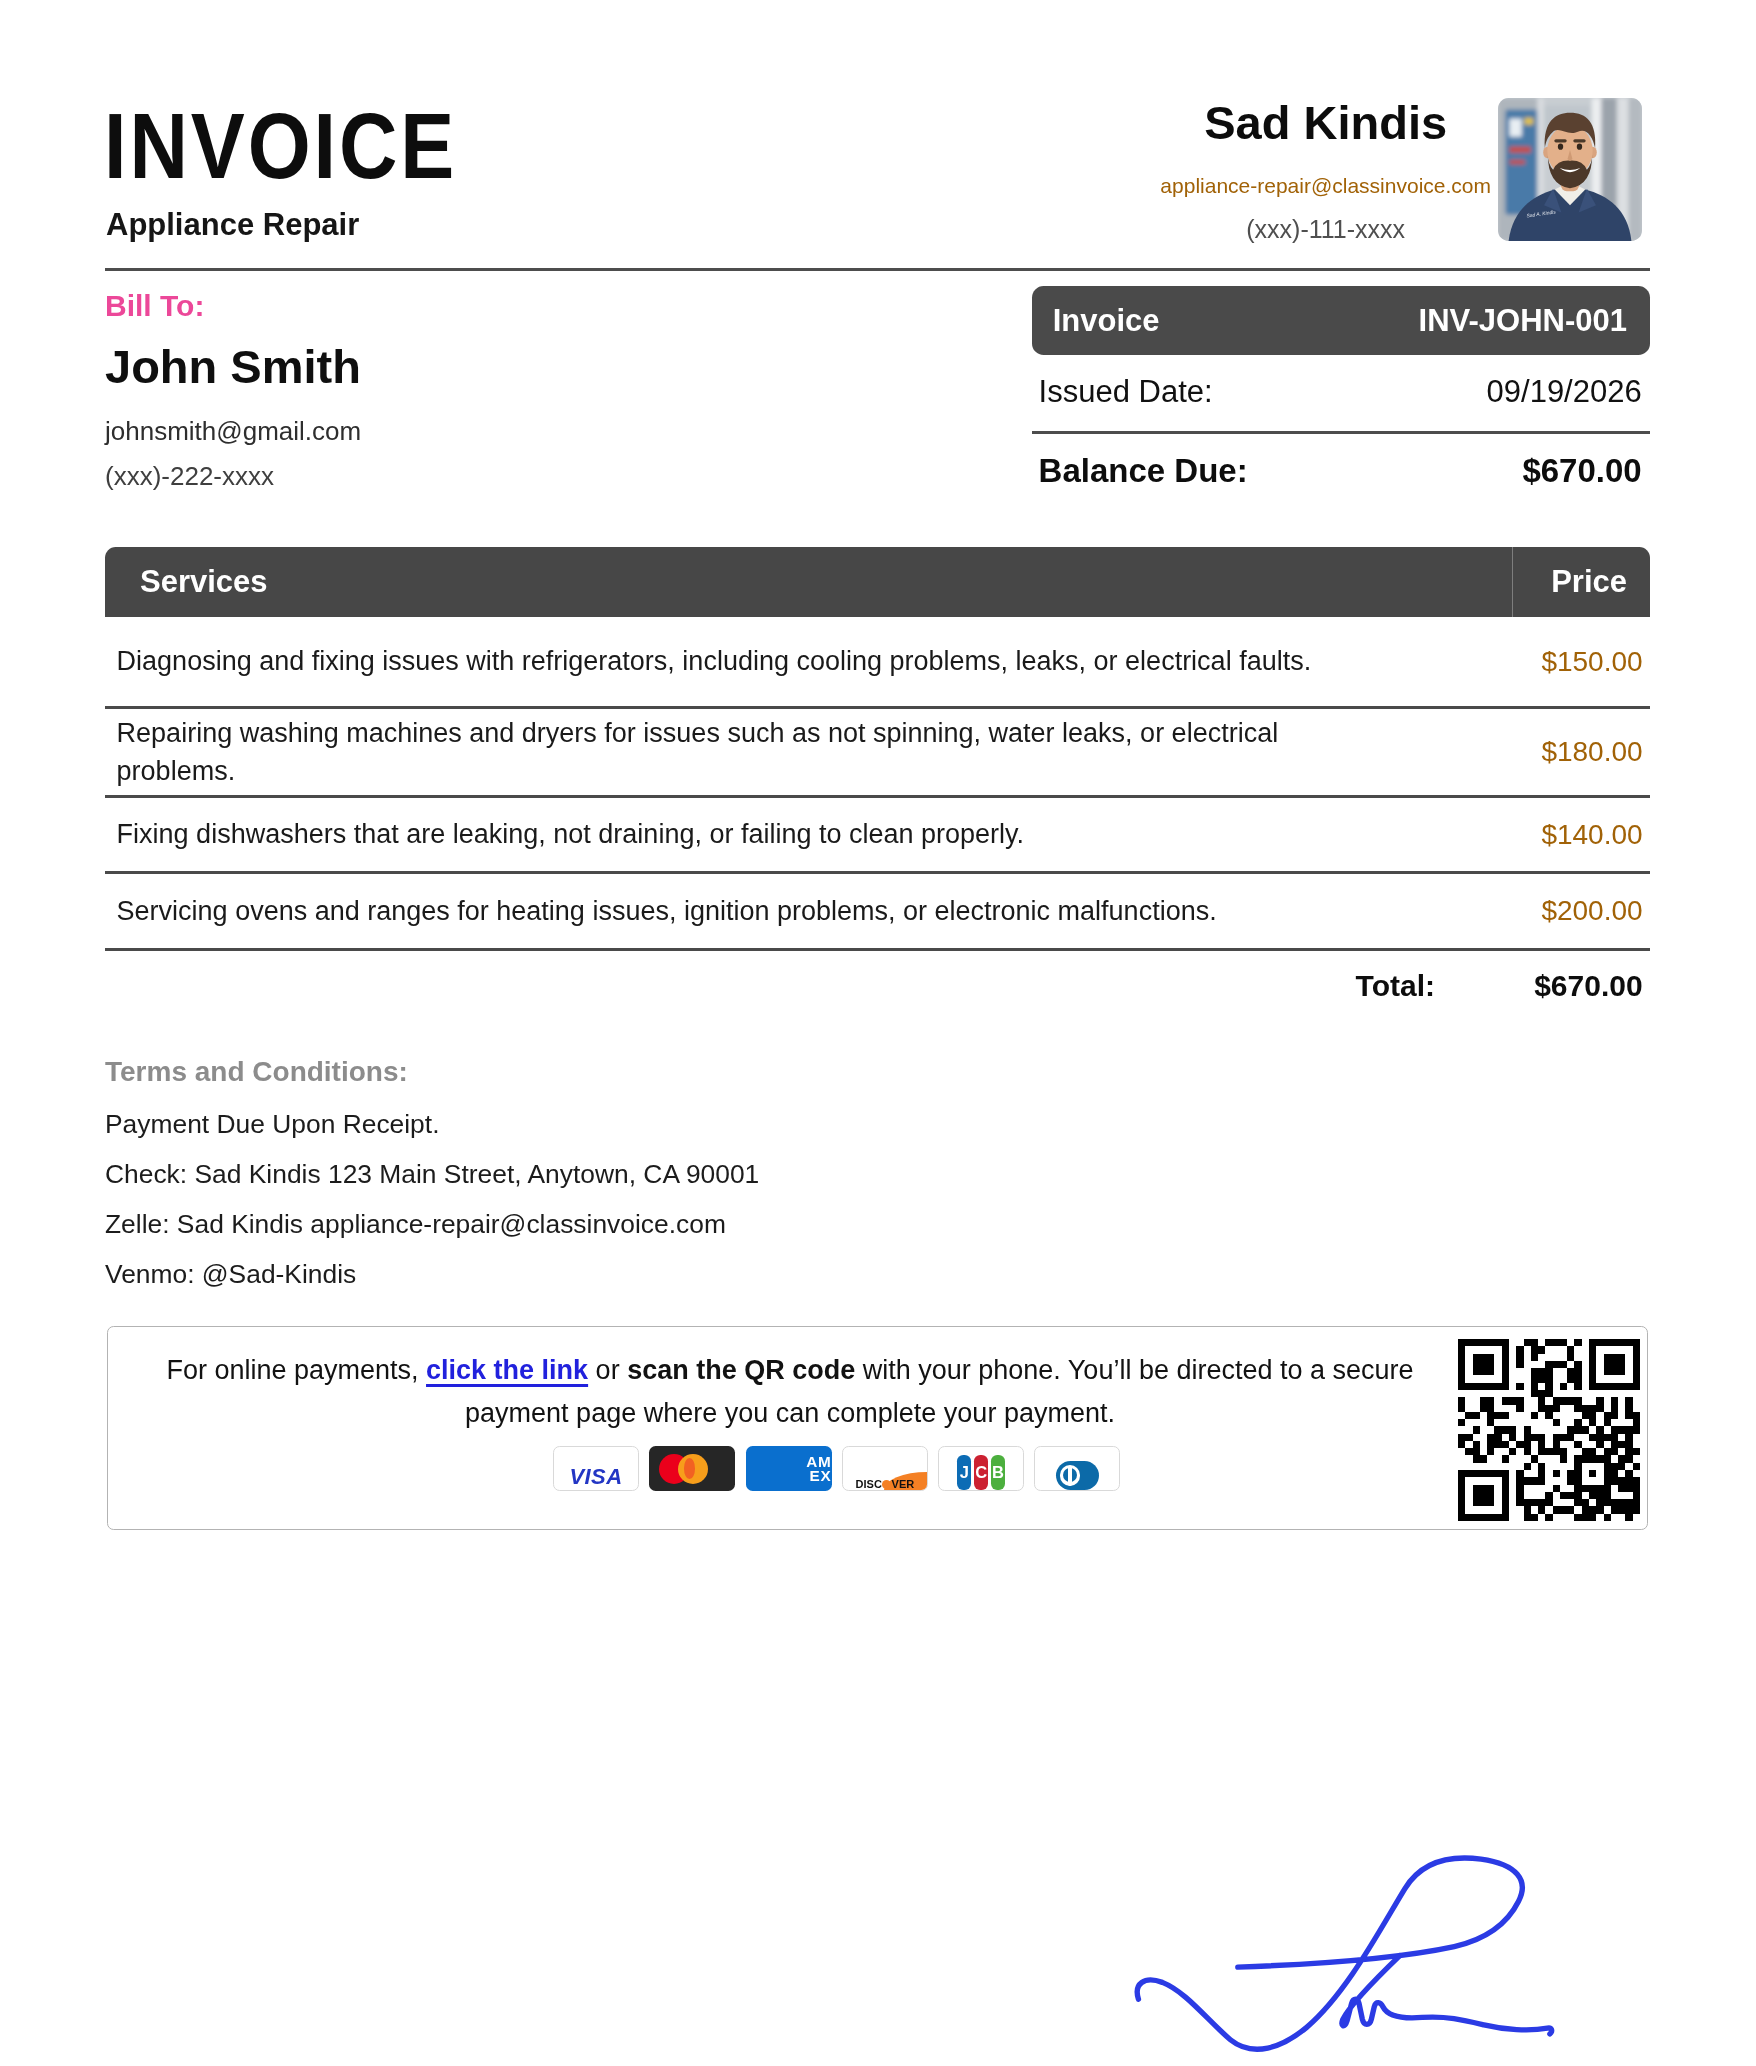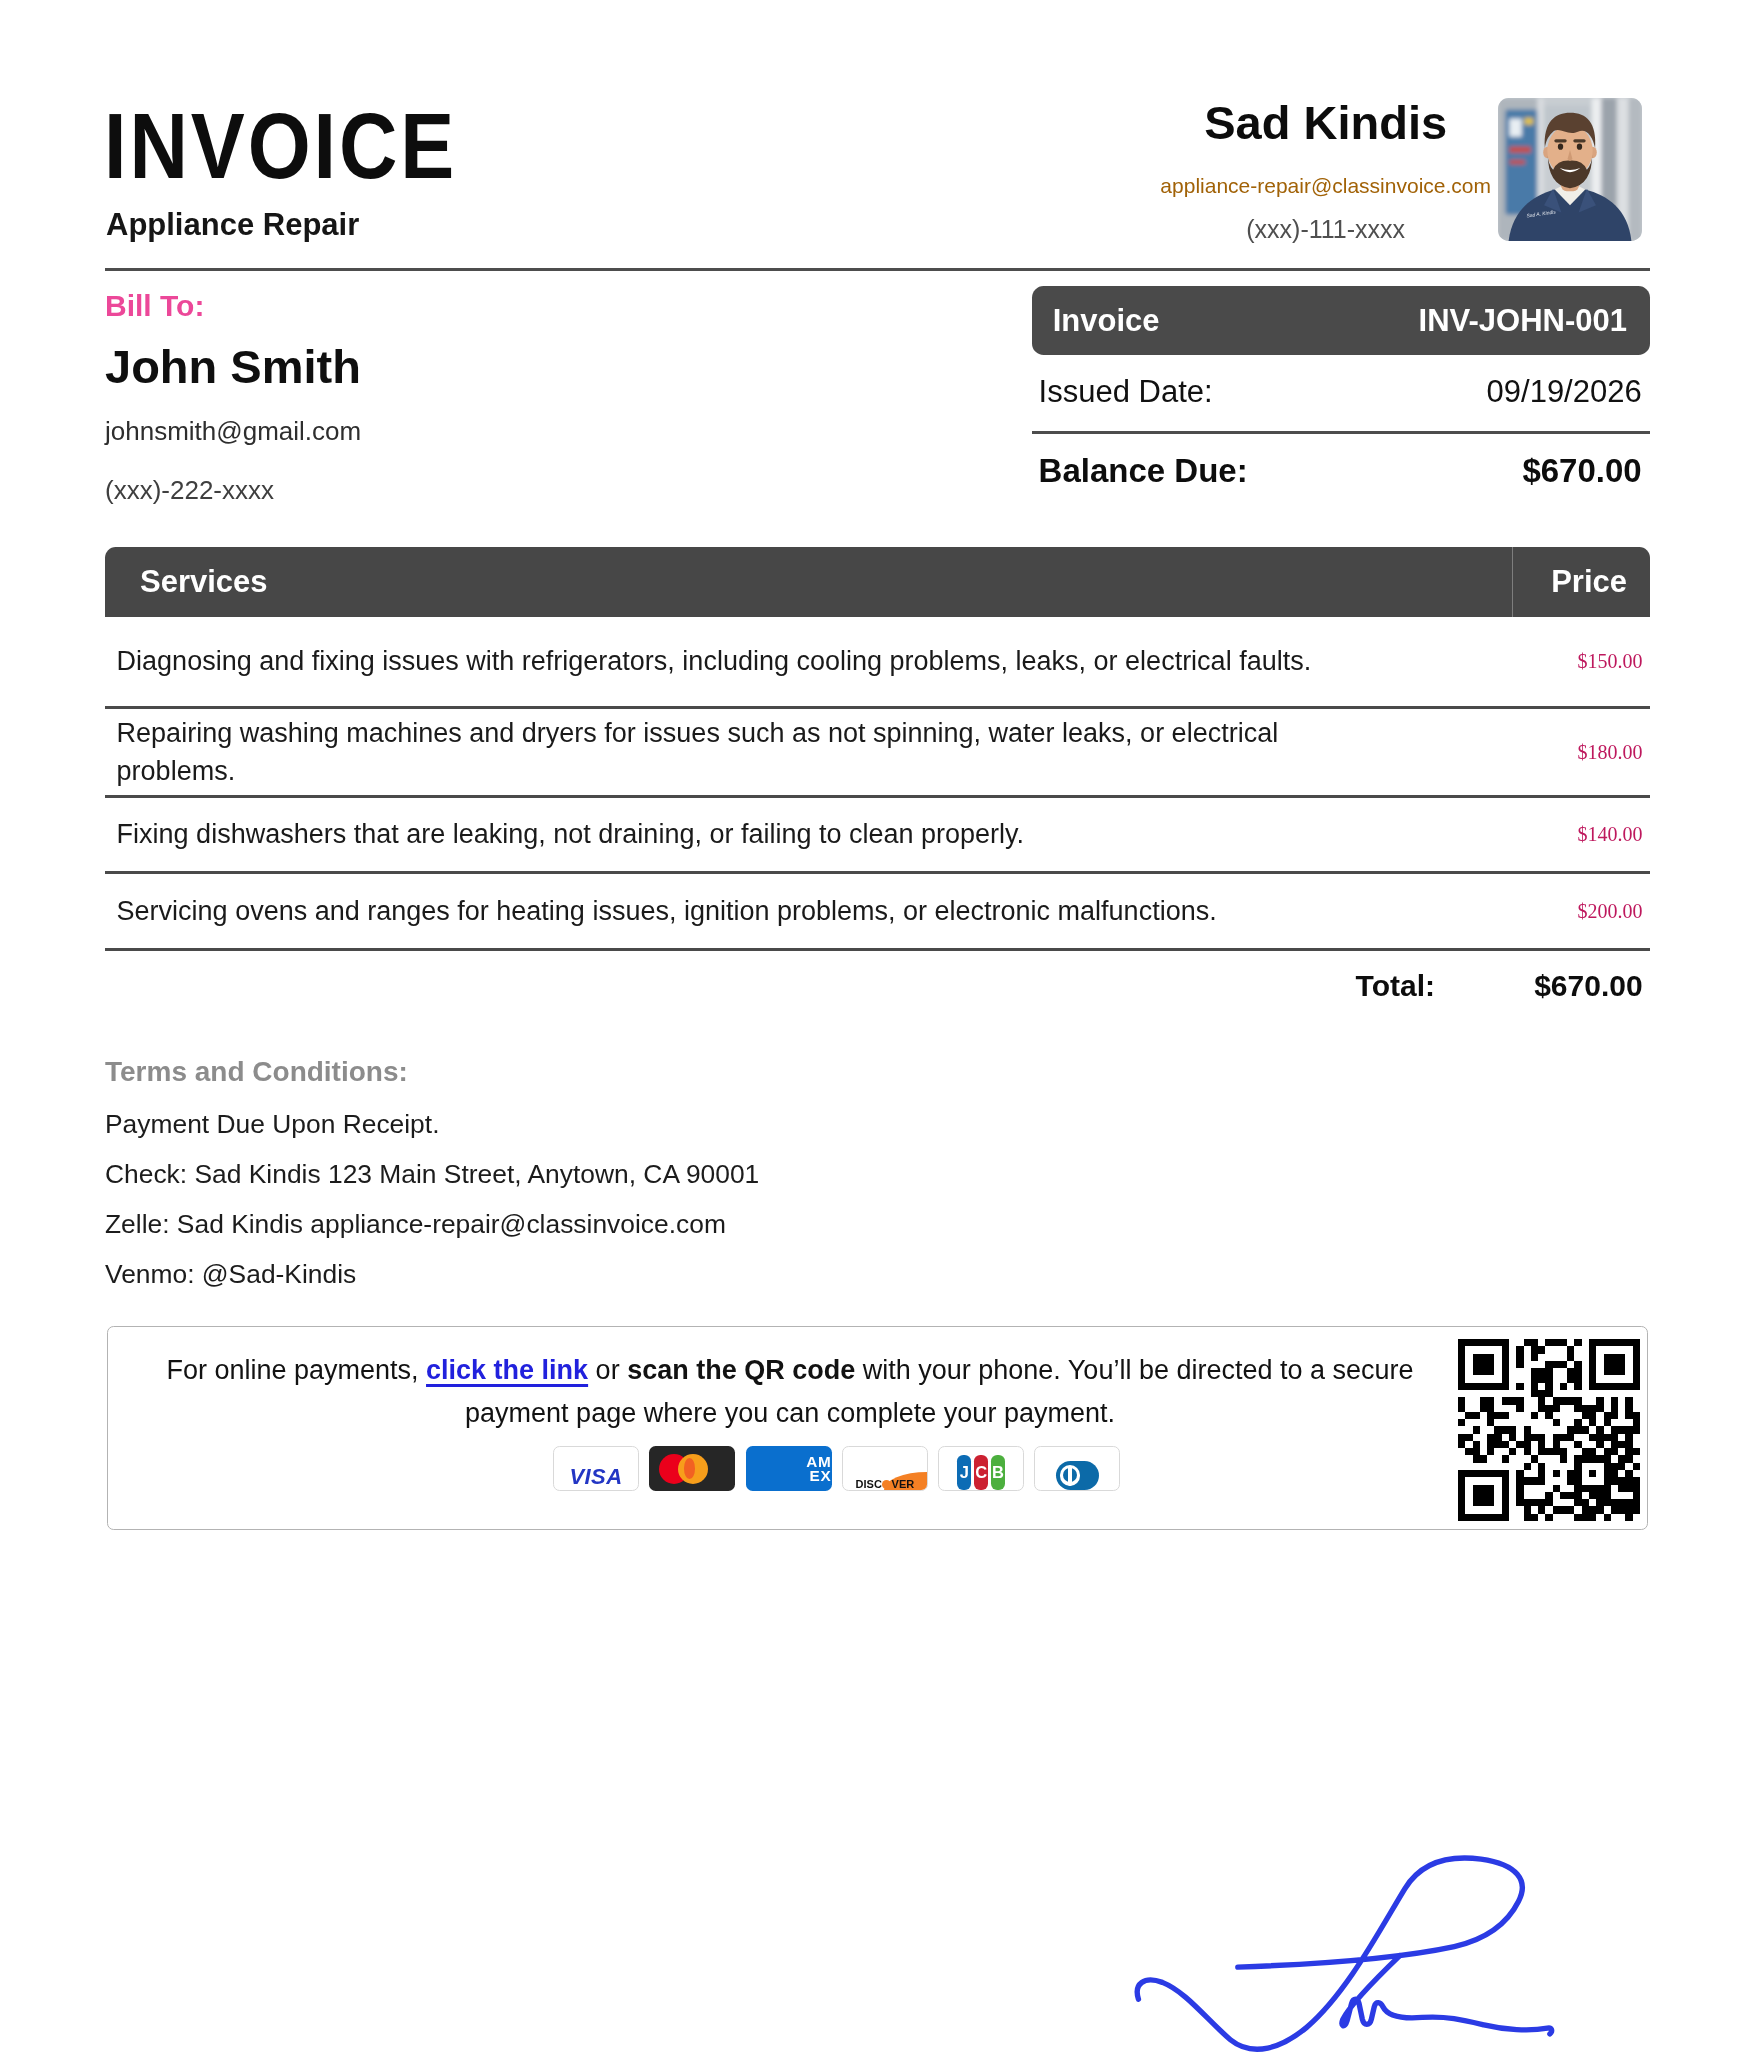--- a/index.html
+++ b/index.html
@@ -23,21 +23,21 @@
     position:absolute; left:1498px; top:98px; width:144px; height:143px;
     border-radius:10.7px; overflow:hidden; background:#c8cdd2;
   }
   .photo svg { display:block; width:100%; height:100%; }
   .header-divider { position:absolute; left:105px; top:268px; width:1545px; height:2.9px; background:#4d4d4d; }
 
   
   .billto { position:absolute; left:105px; top:289px; }
   .billto-label { font-size:30px; font-weight:600; color:#ec4899; margin-bottom:15.7px; }
   .billto-name  { font-size:47px; font-weight:800; color:#0f0f0f; margin-bottom:22px; }
-  .billto-email { font-size:26px; color:#2e2e2e; margin-bottom:28px; }
+  .billto-email { font-size:26px; color:#2e2e2e; margin-bottom:14px; }
   .billto-phone { font-size:26px; color:#3f3f3f; }
 
   
   .infobox { position:absolute; left:1032px; top:286px; width:618px; }
   .infobar {
     height:69px; background:#4a4a4a; border-radius:11.6px;
     display:flex; align-items:center; justify-content:space-between;
     padding:0 23px 0 20.7px; color:#ffffff; font-size:31px; font-weight:700;
   }
   .inforow { display:flex; align-items:flex-end; justify-content:space-between; padding:0 8.3px 0 6.6px; }
@@ -49,21 +49,21 @@
   .stable { position:absolute; left:105px; top:547px; width:1545px; }
   .thead {
     position:relative; height:70px; background:#474747; border-radius:10.7px 10.7px 0 0;
     display:flex; align-items:center; color:#fff; font-size:31px; font-weight:700;
   }
   .thead .th-service { padding-left:35px; }
   .thead .th-price { margin-left:auto; padding-right:23px; }
   .thead .colsep { position:absolute; left:1407px; top:0; width:1.2px; height:100%; background:rgba(255,255,255,.3); }
   .trow { display:flex; align-items:center; border-bottom:3.3px solid #4a4a4a; }
   .trow .desc { font-size:27px; line-height:1.42; color:#1a1a1a; padding-left:11.6px; }
-  .trow .rprice { margin-left:auto; font-size:20px; color:#be185d; padding-right:7.4px; white-space:nowrap;font-family:Liberation Serif, serif; }
+  .trow .rprice { margin-left:auto; font-size:28px; color:#a16207; padding-right:7.4px; white-space:nowrap; }
   .trow.r1 { height:92px; } .trow.r1 .desc { max-width:1376px; }
   .trow.r2 { height:89px; } .trow.r2 .desc { max-width:1244px; }
   .trow.r3 { height:76px; } .trow.r3 .desc { max-width:1376px; }
   .trow.r4 { height:77px; } .trow.r4 .desc { max-width:1376px; }
   .totalrow { height:69px; display:flex; align-items:center; justify-content:flex-end; font-weight:800; color:#0d0d0d; }
   .total-label { font-size:30px; }
   .total-amount { width:215px; text-align:right; padding-right:7.4px; font-size:30px; }
 
   
   .terms { position:absolute; left:105px; top:1056px; }

